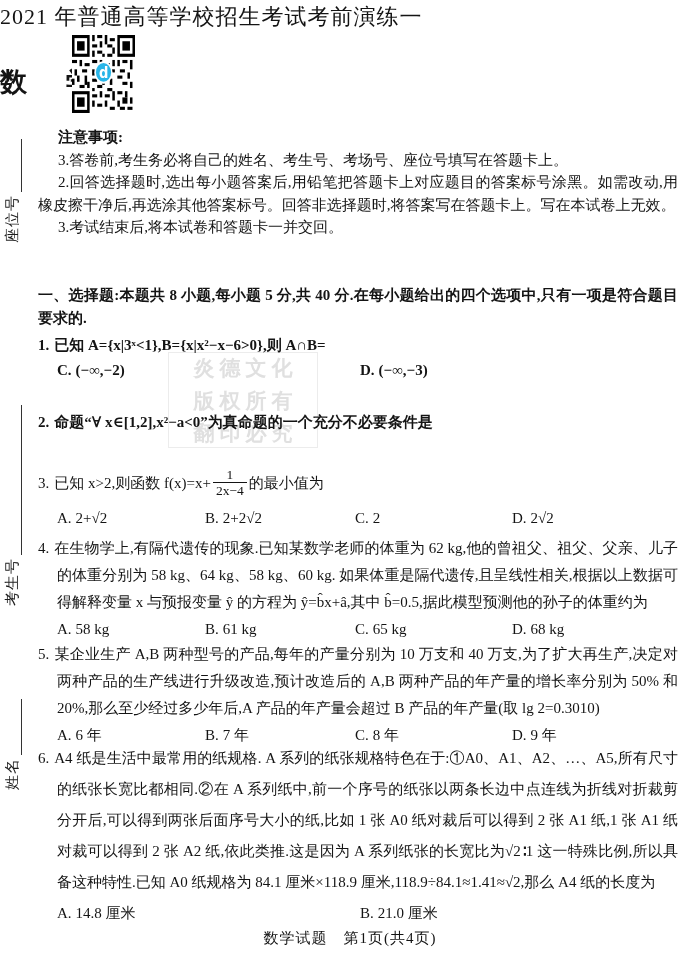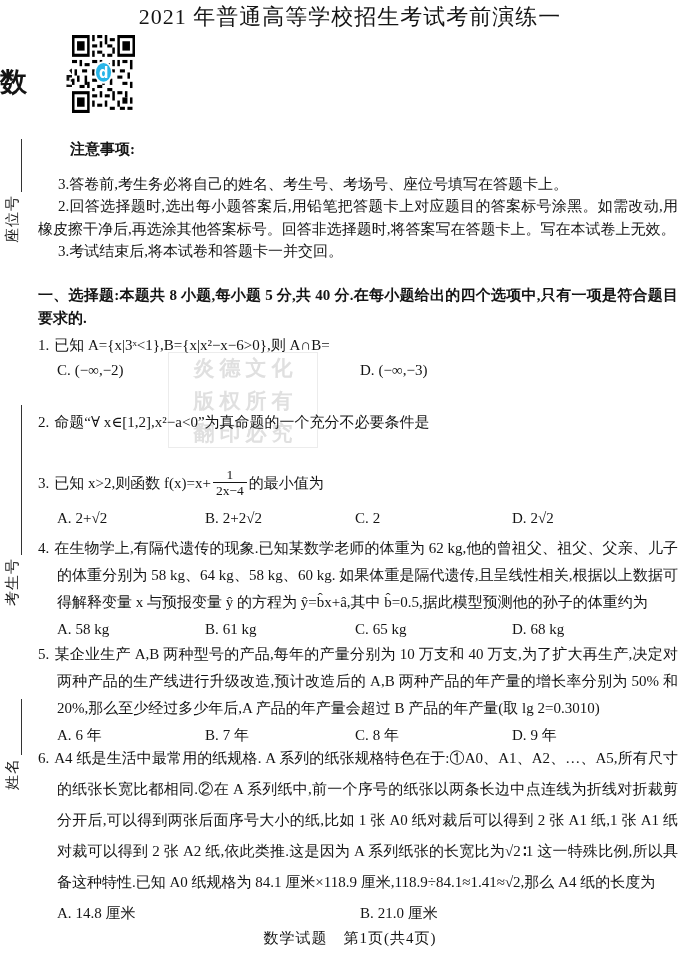--- a/index.html
+++ b/index.html
@@ -2,21 +2,21 @@
 <html><head>
 <meta charset="utf-8">
 <style>
   html,body { margin:0; padding:0; background:#888; }
   .page {
     position:relative; width:700px; height:970px; margin:0 auto;
     background:#ffffff; color:#141414; overflow:hidden;
     font-family:"Liberation Serif","DejaVu Serif",serif;
   }
   .title {
-    position:absolute; top:2px; left:0; right:0; text-align:center;
+    position:absolute; top:2px; left:0; right:0; text-align:left;
     font-size:22px; letter-spacing:1px; white-space:nowrap;
   }
   .subject {
     position:absolute; top:64px; left:0; right:0; text-align:left;
     font-size:27px; font-weight:bold; letter-spacing:6px;
   }
   .qr { position:absolute; left:72px; top:35px; width:63px; height:78px; }
   
   .side-item {
     position:absolute; left:3px; transform-origin:0 0; transform:rotate(-90deg);
@@ -33,29 +33,29 @@
     display:flex; flex-direction:column; justify-content:space-between;
     align-items:center; padding:4px 0; z-index:0;
   }
   .watermark .wm-line {
     font-size:21px; font-weight:bold; color:#e0e0e0;
     letter-spacing:5px; text-indent:5px; line-height:1;
     font-family:"Liberation Sans","DejaVu Sans",sans-serif;
   }
   .content-abs { position:absolute; left:38px; width:640px; z-index:1; }
   .notice { top:126px; font-size:15px; line-height:22.5px; text-align:justify; }
-  .notice .notice-heading { font-weight:bold; margin:12px; }
+  .notice .notice-heading { font-weight:bold; margin:0; }
   .notice p { margin:0; text-indent:20px; }
   .section-heading {
     top:284px; font-weight:bold; font-size:15px; line-height:23px; text-align:justify; margin:0;
   }
   .question { font-size:15px; }
   .q-text { margin:0; padding-left:19px; text-indent:-19px; text-align:justify; }
   .q-num { padding-right:5px; }
-  .lh25 { line-height:25px; }
+  .lh25 { line-height:25px;font-weight:bold; }
   .lh27 { line-height:27px; }
   .lh28 { line-height:31px; }
   .opt-row { position:relative; height:26px; }
   .opt { position:absolute; top:0; white-space:nowrap; }
   .opt-a4 { left:19px; } .opt-b4 { left:167px; } .opt-c4 { left:317px; } .opt-d4 { left:474px; }
   .opt-a2 { left:19px; } .opt-b2 { left:322px; }
   .opt .opt-label { margin-right:4px; }
   .q3-line { line-height:46px; white-space:nowrap; }
   .frac {
     display:inline-block; vertical-align:middle; text-align:center;

